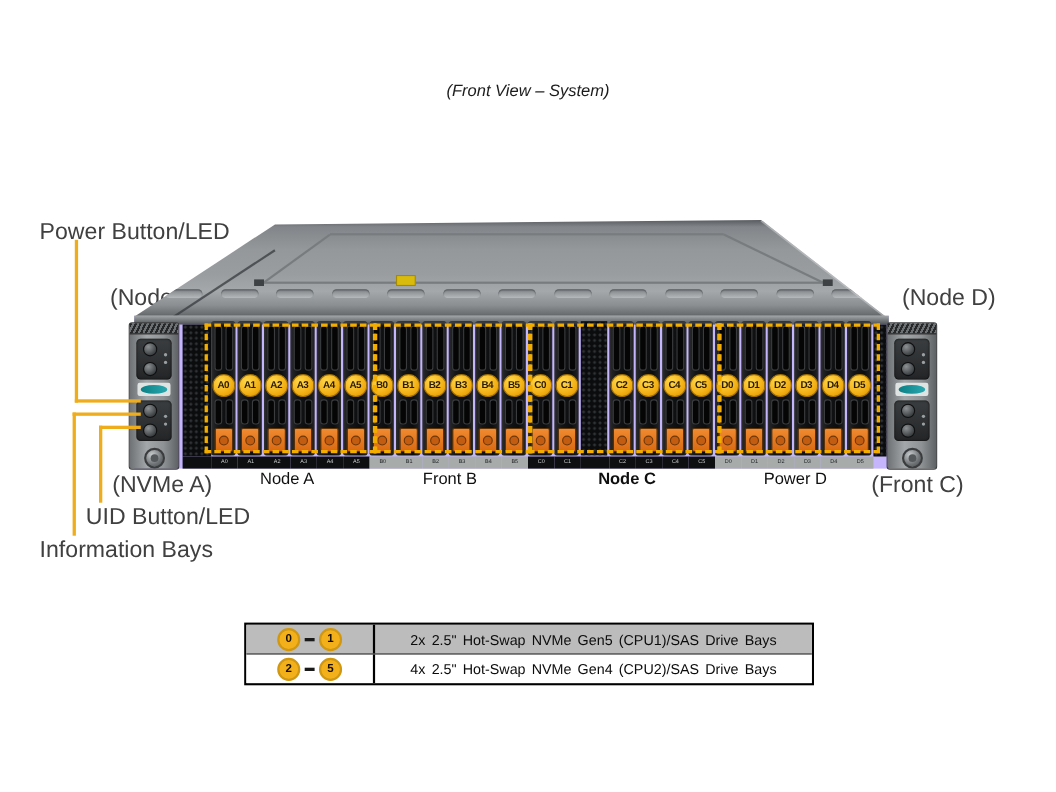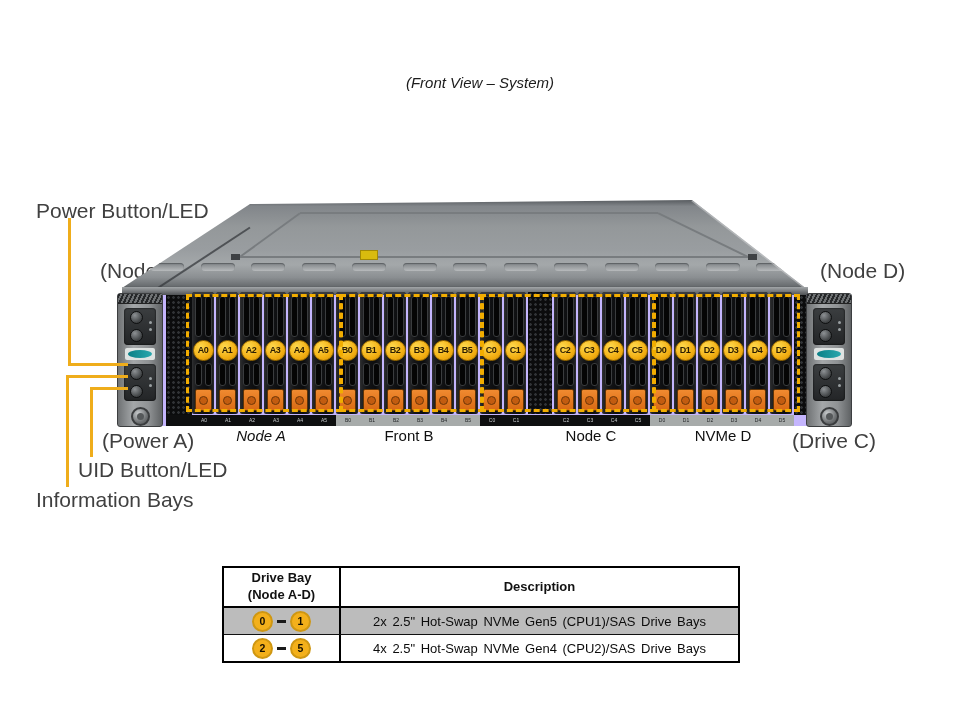--- a/index.html
+++ b/index.html
@@ -561,38 +561,31 @@
   <div class="abs cline" style="left:68px;top:218px;width:3px;height:148px;"></div>
   <div class="abs cline" style="left:68px;top:363px;width:60px;height:3px;"></div>
   <div class="abs cline" style="left:66px;top:375px;width:62px;height:3px;"></div>
   <div class="abs cline" style="left:66px;top:375px;width:3px;height:112px;"></div>
   <div class="abs cline" style="left:90px;top:387px;width:38px;height:3px;"></div>
   <div class="abs cline" style="left:90px;top:387px;width:3px;height:70px;"></div>
 
   <div class="abs callout-label" style="left:36px;top:199px;">Power Button/LED</div>
   <div class="abs callout-label" style="left:100px;top:259px;">(Node B)</div>
   <div class="abs callout-label" style="left:792px;top:259px;margin-left:28px;">(Node D)</div>
-  <div class="abs callout-label" style="left:102px;top:429px;">(Power A)</div>
-  <div class="abs callout-label" style="left:792px;top:429px;">(Drive C)</div>
+  <div class="abs callout-label" style="left:102px;top:429px;">(NVMe A)</div>
+  <div class="abs callout-label" style="left:792px;top:429px;">(Front C)</div>
   <div class="abs callout-label" style="left:78px;top:458px;">UID Button/LED</div>
   <div class="abs callout-label" style="left:36px;top:488px;">Information Bays</div>
 
-  <div class="abs node-under-label" style="left:209px;font-style:italic;">Node A</div>
+  <div class="abs node-under-label" style="left:209px;">Node A</div>
   <div class="abs node-under-label" style="left:357px;">Front B</div>
-  <div class="abs node-under-label" style="left:539px;">Node C</div>
-  <div class="abs node-under-label" style="left:671px;">NVMe D</div>
+  <div class="abs node-under-label" style="left:518px;font-weight:bold;">Node C</div>
+  <div class="abs node-under-label" style="left:671px;">Power D</div>
 
   <div class="abs spec-table">
-    <div class="t-row t-head">
-      <div class="t-cell">
-        <div>Drive Bay</div>
-        <div>(Node A-D)</div>
-      </div>
-      <div class="t-cell">Description</div>
-    </div>
     <div class="t-row t-data row-gray">
       <div class="t-cell">
         <span class="range-badge">0</span>
         <span class="badge-dash"></span>
         <span class="range-badge">1</span>
       </div>
       <div class="t-cell t-desc">2x 2.5" Hot-Swap NVMe Gen5 (CPU1)/SAS Drive Bays</div>
     </div>
     <div class="t-row t-data row-white">
       <div class="t-cell">

